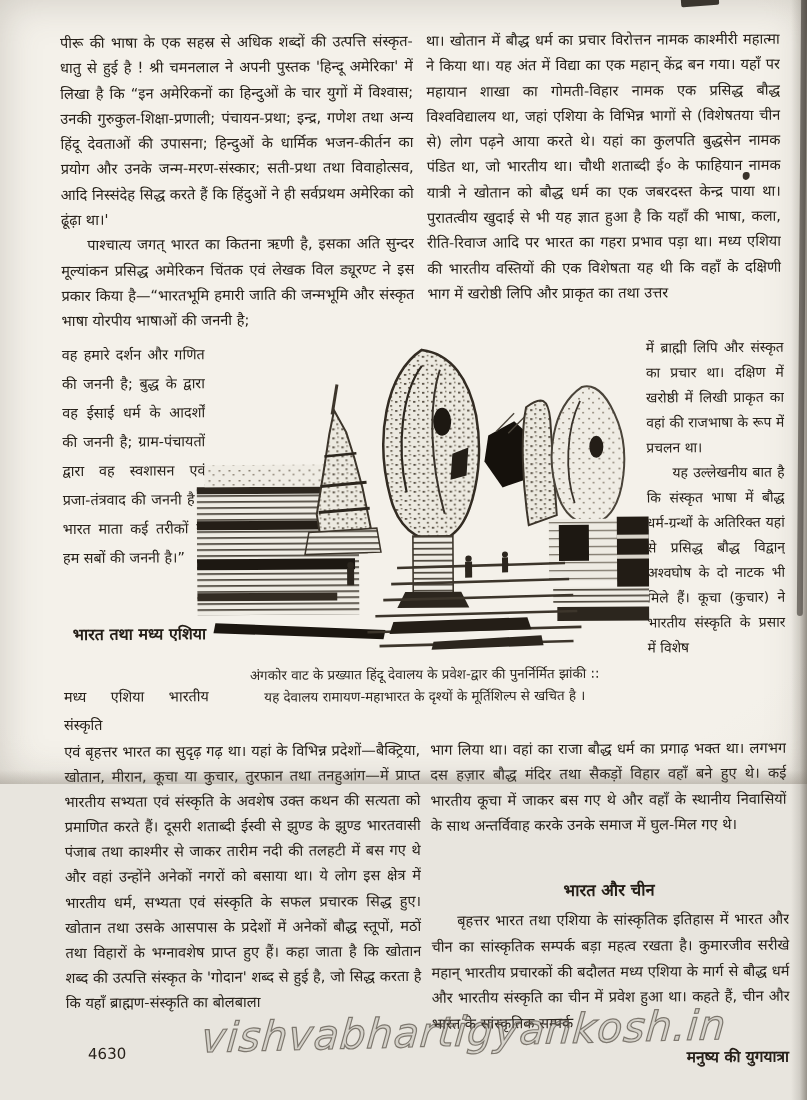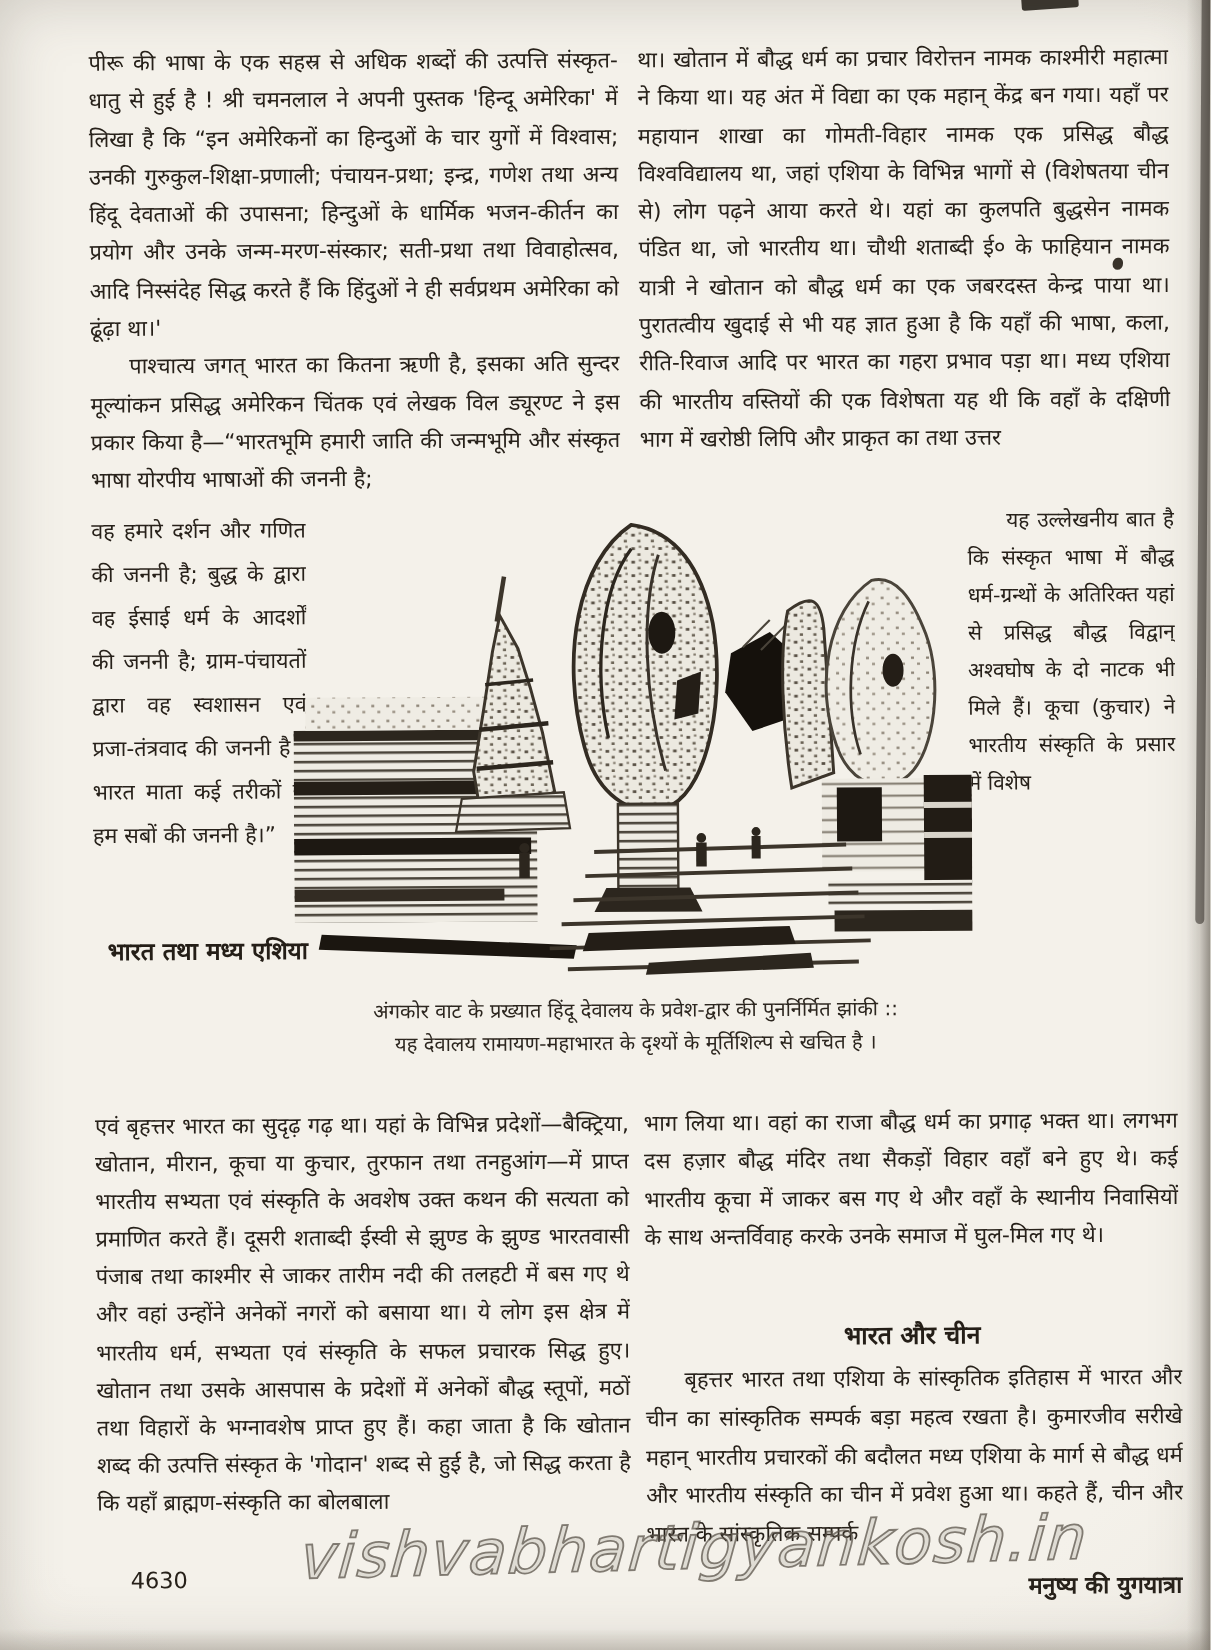--- a/index.html
+++ b/index.html
@@ -2,21 +2,21 @@
 <html><head>
 <meta charset="utf-8">
 <style>
   html,body{margin:0;padding:0;}
   body{
     width:807px;height:1100px;overflow:hidden;
     background:#e8e5de;
     font-family:"DejaVu Sans",sans-serif;
   }
   .sheet{
-    position:relative;width:807px;height:1100px;
+    position:relative;width:807px;height:784px;
     background:
       radial-gradient(ellipse 120% 100% at 45% 45%, #f4f1ea 60%, #ece8e0 85%, #ddd8cf 100%);
     box-shadow:inset 0 0 40px rgba(90,84,72,.25);
   }
   .tilt{position:absolute;inset:0;transform:rotate(-.35deg);transform-origin:50% 50%;}
   .blk{
     position:absolute;color:#27211a;
     text-align:justify;overflow:hidden;
   }
   .blk p{margin:0;}
@@ -78,30 +78,34 @@
       <p>पीरू की भाषा के एक सहस्र से अधिक शब्दों की उत्पत्ति संस्कृत-धातु से हुई है ! श्री चमनलाल ने अपनी पुस्तक 'हिन्दू अमेरिका' में लिखा है कि “इन अमेरिकनों का हिन्दुओं के चार युगों में विश्वास; उनकी गुरुकुल-शिक्षा-प्रणाली; पंचायन-प्रथा; इन्द्र, गणेश तथा अन्य हिंदू देवताओं की उपासना; हिन्दुओं के धार्मिक भजन-कीर्तन का प्रयोग और उनके जन्म-मरण-संस्कार; सती-प्रथा तथा विवाहोत्सव, आदि निस्संदेह सिद्ध करते हैं कि हिंदुओं ने ही सर्वप्रथम अमेरिका को ढूंढ़ा था।'</p>
       <p class="ind">पाश्चात्य जगत् भारत का कितना ऋणी है, इसका अति सुन्दर मूल्यांकन प्रसिद्ध अमेरिकन चिंतक एवं लेखक विल ड्यूरण्ट ने इस प्रकार किया है—“भारतभूमि हमारी जाति की जन्मभूमि और संस्कृत भाषा योरपीय भाषाओं की जननी है;</p>
     </div>
 
     <div class="blk narrowL" style="left:62px;top:339px;width:143px;height:292px;">
       <p>वह हमारे दर्शन और गणित की जननी है; बुद्ध के द्वारा वह ईसाई धर्म के आदर्शों की जननी है; ग्राम-पंचायतों द्वारा वह स्वशासन एवं प्रजा-तंत्रवाद की जननी है ! भारत माता कई तरीकों से हम सबों की जननी है।”</p>
     </div>
 
     <div class="heading" style="left:52px;top:619px;width:172px;height:56px;">भारत तथा मध्य एशिया</div>
 
+    <div class="blk narrowL" style="left:62px;top:681px;width:145px;height:58px;line-height:28px;">
+      <p>मध्य एशिया भारतीय संस्कृति</p>
+    </div>
 
     <div class="blk wide" style="left:62px;top:737px;width:356px;height:302px;line-height:25.1px;">
       <p>एवं बृहत्तर भारत का सुदृढ़ गढ़ था। यहां के विभिन्न प्रदेशों—बैक्ट्रिया, खोतान, मीरान, कूचा या कुचार, तुरफान तथा तनहुआंग—में प्राप्त भारतीय सभ्यता एवं संस्कृति के अवशेष उक्त कथन की सत्यता को प्रमाणित करते हैं। दूसरी शताब्दी ईस्वी से झुण्ड के झुण्ड भारतवासी पंजाब तथा काश्मीर से जाकर तारीम नदी की तलहटी में बस गए थे और वहां उन्होंने अनेकों नगरों को बसाया था। ये लोग इस क्षेत्र में भारतीय धर्म, सभ्यता एवं संस्कृति के सफल प्रचारक सिद्ध हुए। खोतान तथा उसके आसपास के प्रदेशों में अनेकों बौद्ध स्तूपों, मठों तथा विहारों के भग्नावशेष प्राप्त हुए हैं। कहा जाता है कि खोतान शब्द की उत्पत्ति संस्कृत के 'गोदान' शब्द से हुई है, जो सिद्ध करता है कि यहाँ ब्राह्मण-संस्कृति का बोलबाला</p>
     </div>
 
     <div class="blk wide" style="left:428px;top:28px;width:354px;height:308px;">
       <p>था। खोतान में बौद्ध धर्म का प्रचार विरोत्तन नामक काश्मीरी महात्मा ने किया था। यह अंत में विद्या का एक महान् केंद्र बन गया। यहाँ पर महायान शाखा का गोमती-विहार नामक एक प्रसिद्ध बौद्ध विश्वविद्यालय था, जहां एशिया के विभिन्न भागों से (विशेषतया चीन से) लोग पढ़ने आया करते थे। यहां का कुलपति बुद्धसेन नामक पंडित था, जो भारतीय था। चौथी शताब्दी ई० के फाहियान नामक यात्री ने खोतान को बौद्ध धर्म का एक जबरदस्त केन्द्र पाया था। पुरातत्वीय खुदाई से भी यह ज्ञात हुआ है कि यहाँ की भाषा, कला, रीति-रिवाज आदि पर भारत का गहरा प्रभाव पड़ा था। मध्य एशिया की भारतीय वस्तियों की एक विशेषता यह थी कि वहाँ के दक्षिणी भाग में खरोष्ठी लिपि और प्राकृत का तथा उत्तर</p>
     </div>
 
     <div class="blk narrowR" style="left:646px;top:337px;width:138px;height:400px;">
+      <p>में ब्राह्मी लिपि और संस्कृत का प्रचार था। दक्षिण में खरोष्ठी में लिखी प्राकृत का वहां की राजभाषा के रूप में प्रचलन था।</p>
       <p class="ind">यह उल्लेखनीय बात है कि संस्कृत भाषा में बौद्ध धर्म-ग्रन्थों के अतिरिक्त यहां से प्रसिद्ध बौद्ध विद्वान् अश्वघोष के दो नाटक भी मिले हैं। कूचा (कुचार) ने भारतीय संस्कृति के प्रसार में विशेष</p>
     </div>
 
     <div class="blk wide" style="left:428px;top:737px;width:356px;height:132px;">
       <p>भाग लिया था। वहां का राजा बौद्ध धर्म का प्रगाढ़ भक्त था। लगभग दस हज़ार बौद्ध मंदिर तथा सैकड़ों विहार वहाँ बने हुए थे। कई भारतीय कूचा में जाकर बस गए थे और वहाँ के स्थानीय निवासियों के साथ अन्तर्विवाह करके उनके समाज में घुल-मिल गए थे।</p>
     </div>
 
     <div class="heading" style="left:428px;top:878px;width:356px;height:28px;font-size:16.5px;">भारत और चीन</div>
 
     <div class="blk wide" style="left:428px;top:908px;width:358px;height:132px;line-height:25.8px;">

